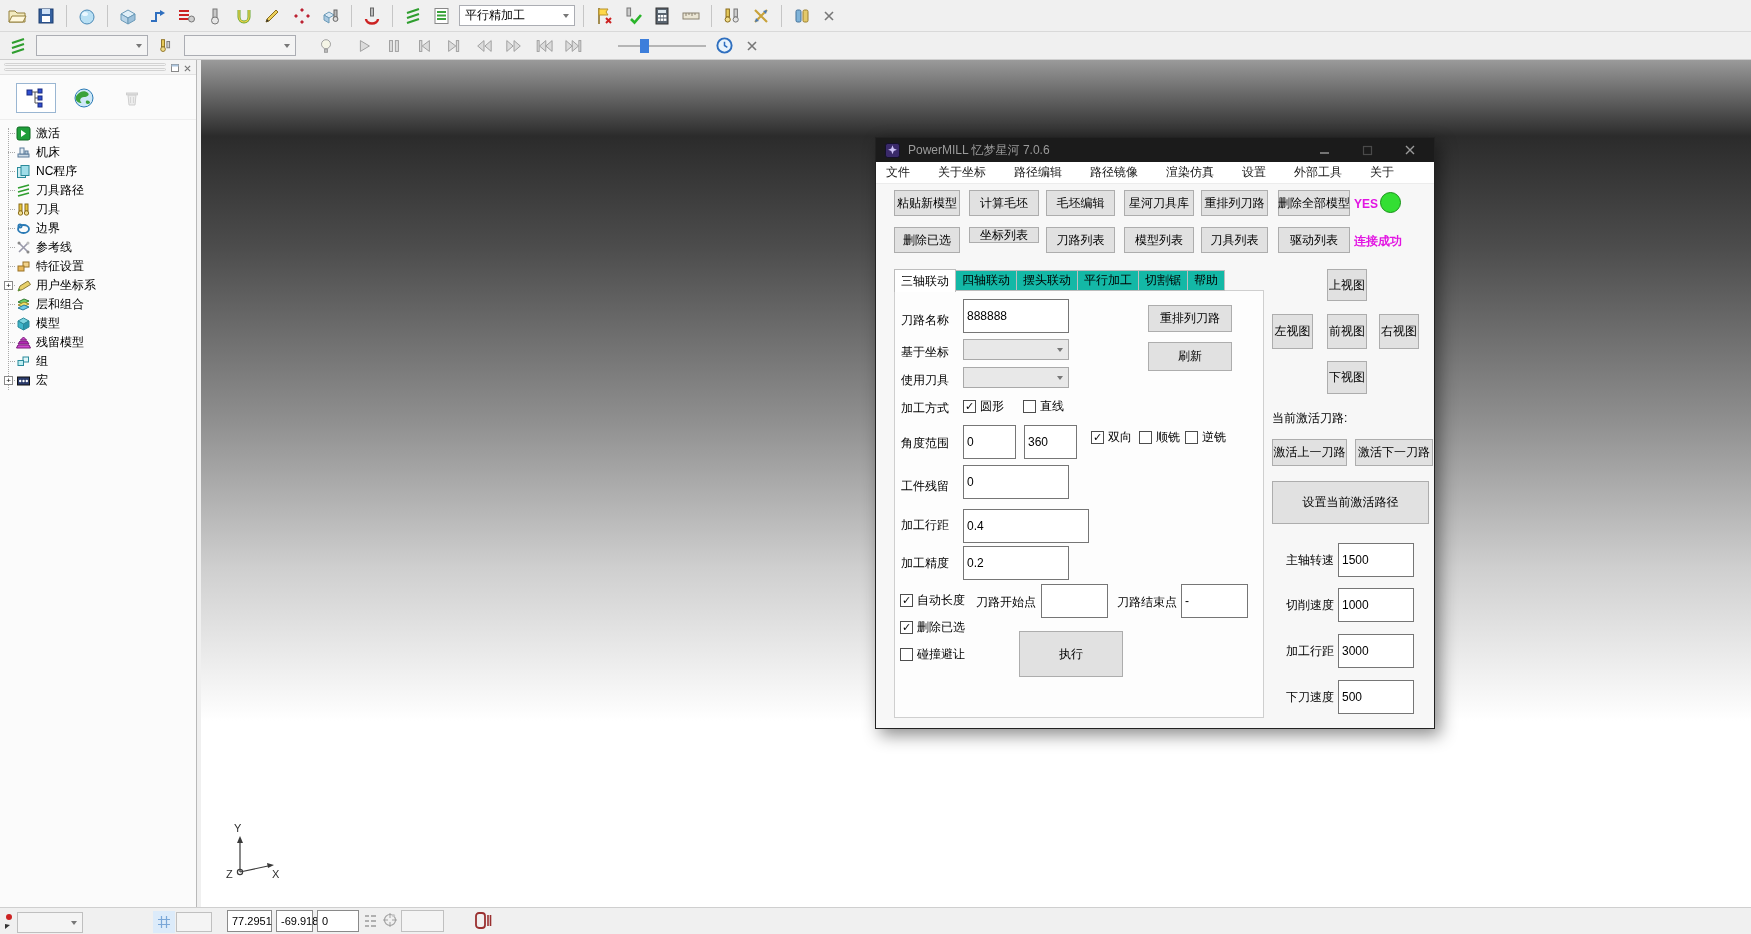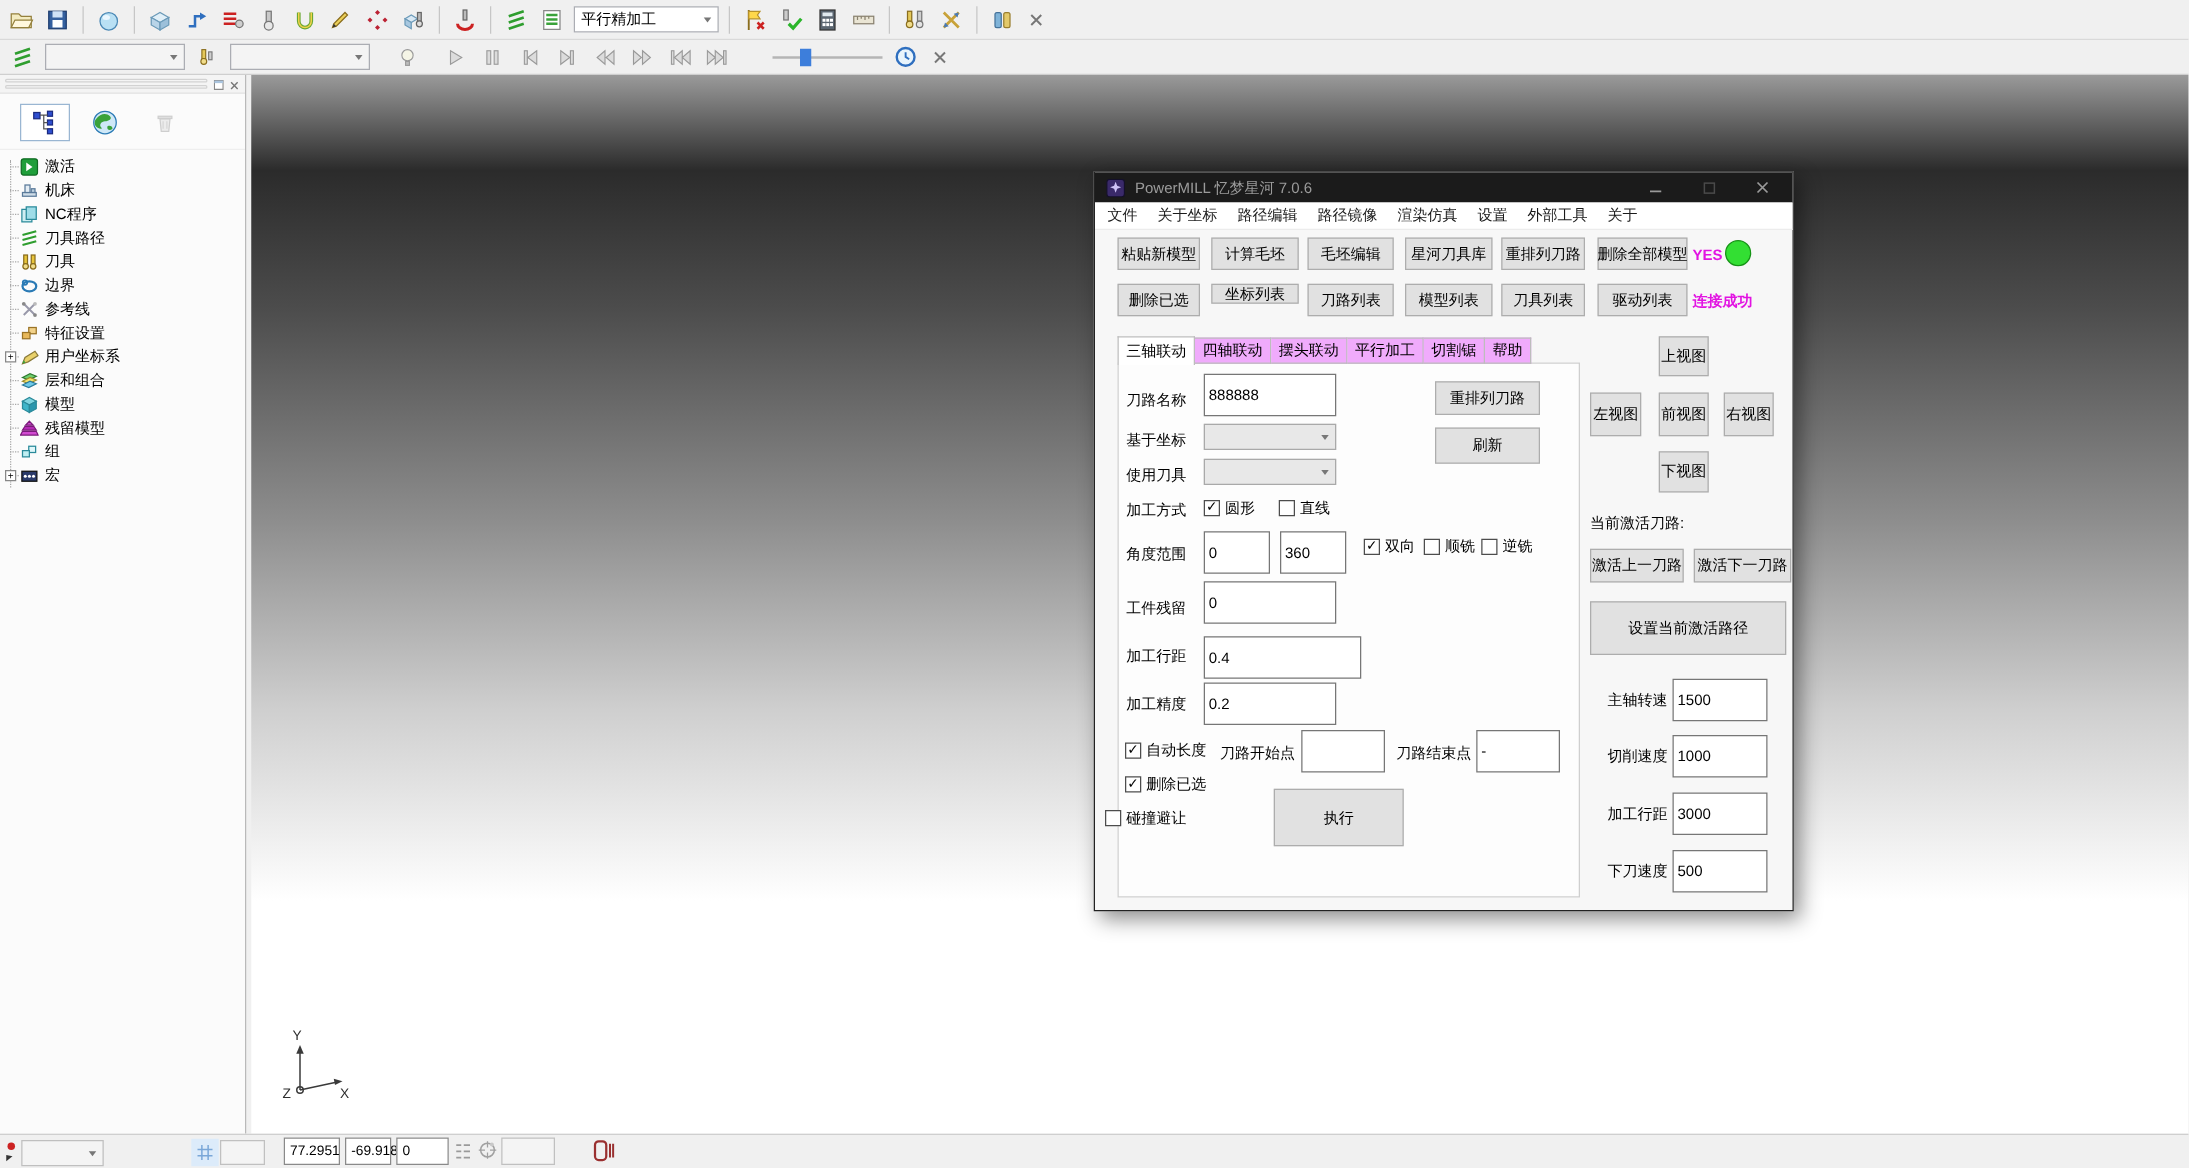--- a/index.html
+++ b/index.html
@@ -52,30 +52,30 @@
   .triad{position:absolute;left:21px;top:762px}
 
   
   .dialog{position:absolute;left:875px;top:137px;width:560px;height:592px;background:#f7f7f7;
           border:1px solid #222;box-shadow:5px 6px 16px rgba(0,0,0,.45)}
   .dlg-title{position:absolute;left:0;top:0;right:0;height:24px;background:var(--titlebar,#1b1b1b);
              display:flex;align-items:center;padding-left:9px;gap:8px}
   .dlg-title .txt{font-size:12px;color:#9b9b9b;white-space:nowrap}
   .wbtn{position:absolute;top:0;width:34px;height:24px;display:flex;align-items:center;justify-content:center}
   .dlg-menu{position:absolute;left:0;top:24px;right:0;height:22px;background:#fff;border-bottom:1px solid #ececec;
-            display:flex;align-items:center;gap:16px;padding-left:10px;font-size:12px;color:#1a1a1a}
+            display:flex;align-items:center;gap:28px;padding-left:10px;font-size:12px;color:#1a1a1a}
   .dlg-menu span{white-space:nowrap}
   .btn{position:absolute;background:#e1e1e1;border:1px solid #adadad;font-size:12px;color:#000;
        display:flex;align-items:center;justify-content:center;white-space:nowrap;cursor:default}
   .lbl{position:absolute;font-size:12px;white-space:nowrap}
   .magenta{color:var(--magenta,#e214e2);font-weight:bold}
   .green-dot{position:absolute;width:21px;height:21px;border-radius:50%;
              background:var(--green-light,#33df33);border:1px solid #169416}
   .tabbar{position:absolute;left:18px;top:132px;display:flex;height:21px;font-size:12px;z-index:2}
-  .tab{display:flex;align-items:center;padding:0 6px;background:#f0abfc;border:1px solid #bdbdbd;border-left:none;white-space:nowrap}
+  .tab{display:flex;align-items:center;padding:0 6px;background:#14b8a6;border:1px solid #bdbdbd;border-left:none;white-space:nowrap}
   .tab:first-child{border-left:1px solid #bdbdbd}
   .tab.active{background:#fff;height:23px;margin-top:-1px;border-bottom:none;position:relative;z-index:3}
   .tabpanel{position:absolute;left:18px;top:152px;width:370px;height:428px;background:#fdfdfd;border:1px solid #cfcfcf}
   .field{position:absolute;border:1px solid #767676;background:#fff;font-size:12px;padding:16px 3px;
          font-family:inherit;outline:none}
   .select{position:absolute;height:21px;background:#e8e8e8;border:1px solid #a9a9a9}
   .select .chev{top:8px}
   .cb{position:absolute;display:flex;align-items:center;gap:4px;font-size:12px;white-space:nowrap}
   .cb .box{width:13px;height:13px;background:#fff;border:1px solid #4d4d4d;display:flex;align-items:center;
            justify-content:center;font-size:11px;line-height:1;flex:0 0 auto}
@@ -665,21 +665,21 @@
     </span>
     <span class="lbl" style="left:100px;top:456px">刀路开始点</span>
     <input class="field" style="left: 165px; top: 446px; width: 67px; height: 28px;" value="">
     <span class="lbl" style="left:241px;top:456px">刀路结束点</span>
     <input class="field" style="left: 305px; top: 446px; width: 67px; height: 28px;" value="-">
 
     <span class="cb checked" style="left:24px;top:481px">
       <span class="box"></span>
       <span>删除已选</span>
     </span>
-    <span class="cb" style="left:8px;top:508px">
+    <span class="cb" style="left:24px;top:508px">
       <span class="box"></span>
       <span>碰撞避让</span>
     </span>
     <div class="btn" style="left:143px;top:493px;width:104px;height:46px">执行</div>
 
     <div class="btn" style="left:451px;top:131px;width:40px;height:32px">上视图</div>
     <div class="btn" style="left:396px;top:176px;width:41px;height:35px">左视图</div>
     <div class="btn" style="left:451px;top:176px;width:40px;height:35px">前视图</div>
     <div class="btn" style="left:503px;top:176px;width:40px;height:35px">右视图</div>
     <div class="btn" style="left:451px;top:223px;width:40px;height:33px">下视图</div>

